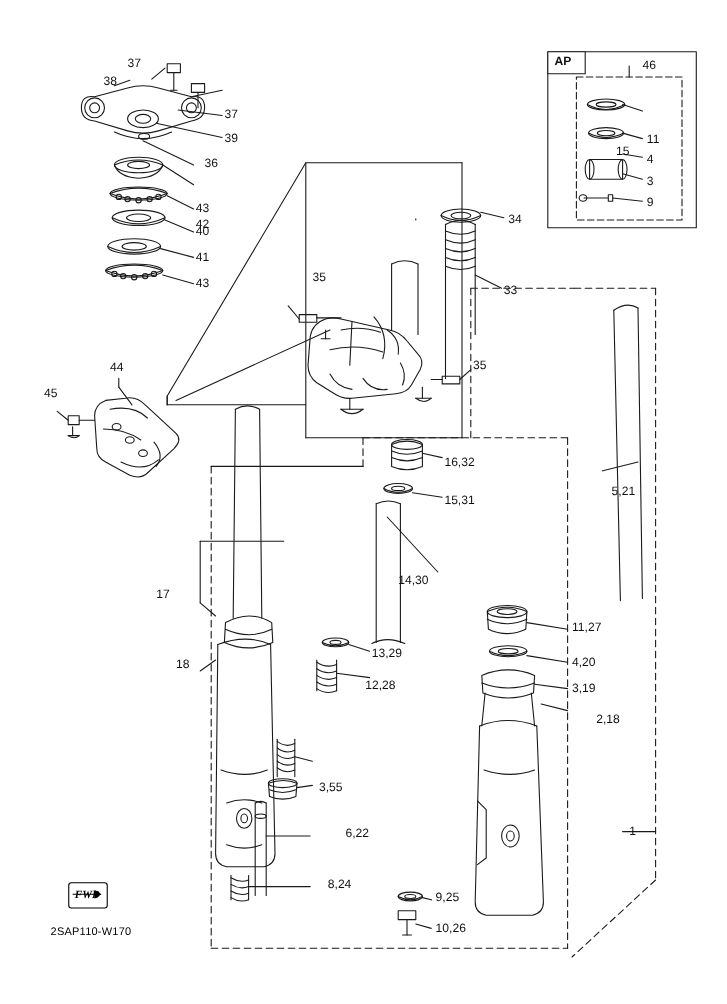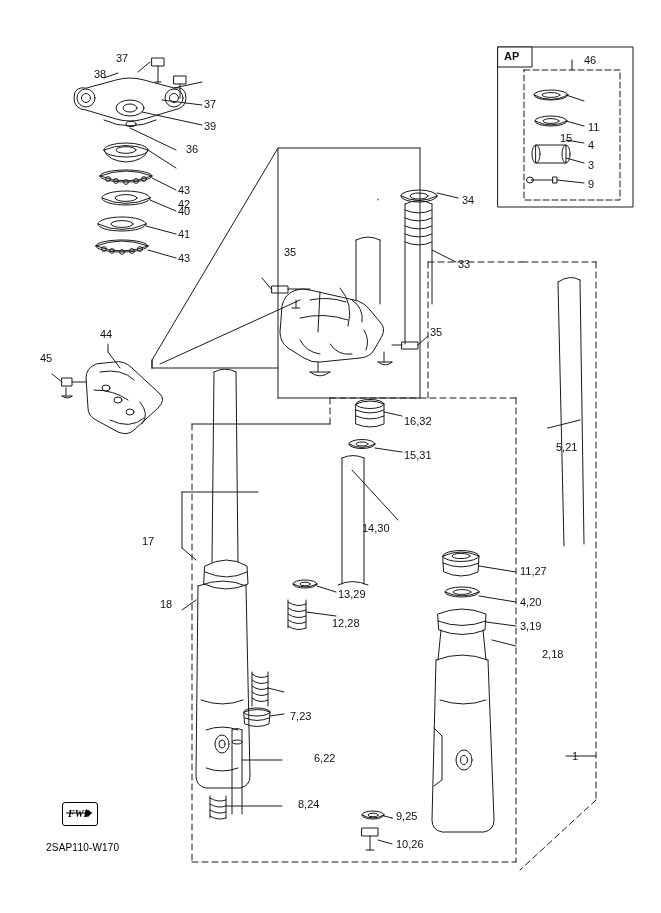--- a/index.html
+++ b/index.html
@@ -358,21 +358,21 @@
   <div class="lbl" style="left:284px; top:246px;">35</div>
   <div class="lbl" style="left:430px; top:326px;">35</div>
   <div class="lbl" style="left:462px; top:194px;">34</div>
   <div class="lbl" style="left:458px; top:258px;">33</div>
 
   <div class="lbl" style="left:404px; top:415px;">16,32</div>
   <div class="lbl" style="left:404px; top:449px;">15,31</div>
   <div class="lbl" style="left:362px; top:522px;">14,30</div>
   <div class="lbl" style="left:338px; top:588px;">13,29</div>
   <div class="lbl" style="left:332px; top:617px;">12,28</div>
-  <div class="lbl" style="left:290px; top:710px;">7,23</div>
+  <div class="lbl" style="left:290px; top:710px;">3,55</div>
   <div class="lbl" style="left:286px; top:752px;padding-left:28px;">6,22</div>
   <div class="lbl" style="left:286px; top:798px;padding-left:12px;">8,24</div>
   <div class="lbl" style="left:396px; top:810px;">9,25</div>
   <div class="lbl" style="left:396px; top:838px;">10,26</div>
 
   <div class="lbl" style="left:520px; top:565px;">11,27</div>
   <div class="lbl" style="left:520px; top:596px;">4,20</div>
   <div class="lbl" style="left:520px; top:620px;">3,19</div>
   <div class="lbl" style="left:542px; top:648px;">2,18</div>
   <div class="lbl" style="left:556px; top:425px;margin-top:16px;">5,21</div>

